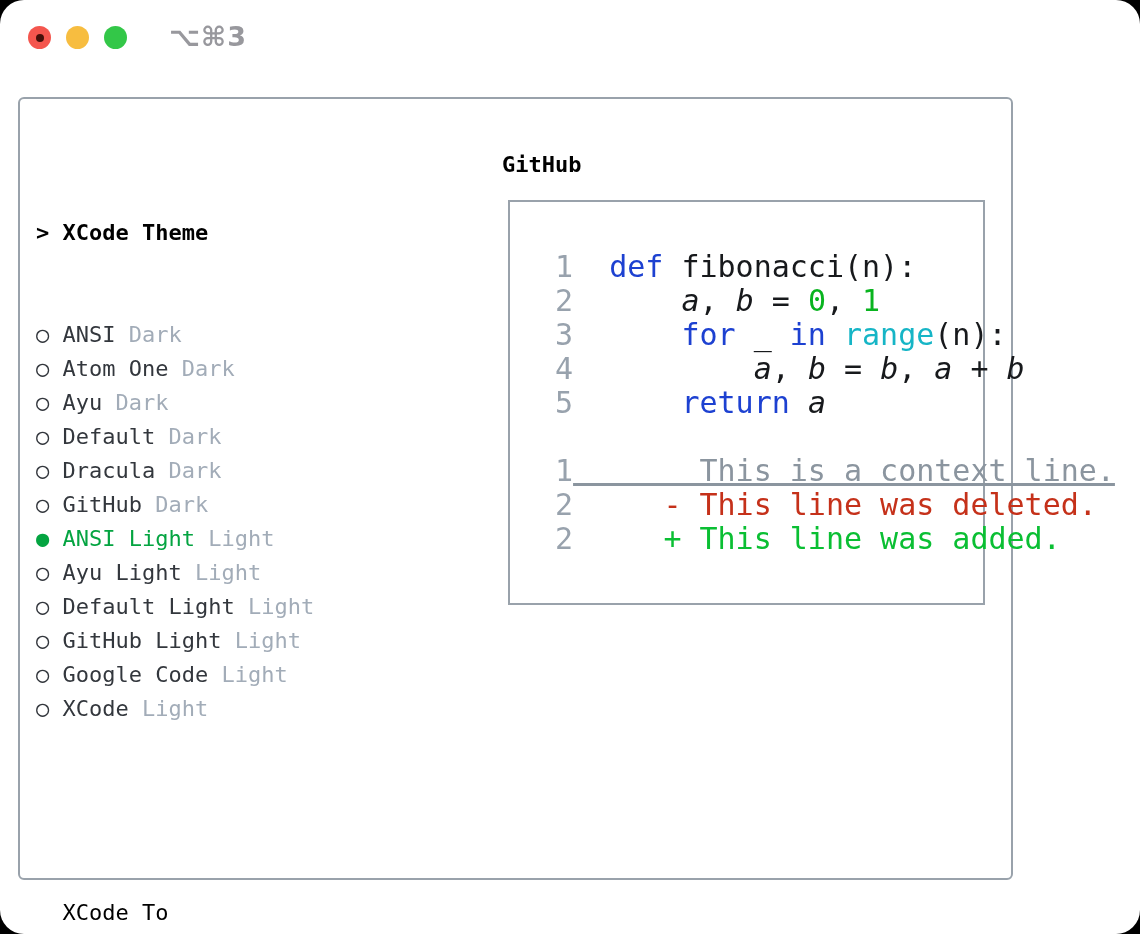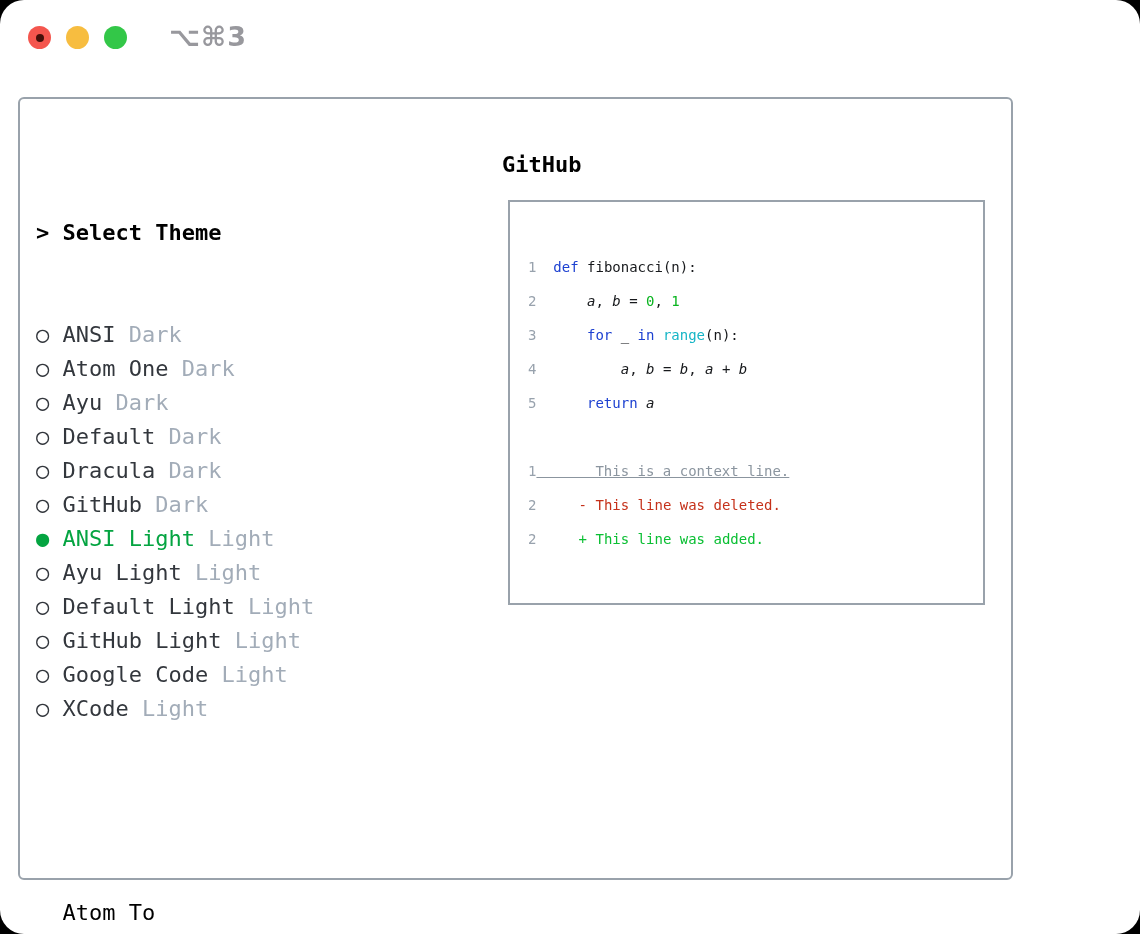--- a/index.html
+++ b/index.html
@@ -41,21 +41,21 @@
   
   .preview-title{
     position:absolute;left:482px;top:49px;height:34px;line-height:34px;
     font-size:22px;font-weight:700;color:#000;
   }
   .preview-box{
     position:absolute;left:488px;top:101px;width:477px;height:405px;
     box-sizing:border-box;border:2px solid var(--border_gray);
     background:#fff;
   }
-  .code{padding:48px 0 0 18px;font-size:14px;line-height:34px;white-space:pre;}
+  .code{padding:48px 0 0 12px;font-size:30px;line-height:34px;white-space:pre;margin-left:33px;}
   .cl{height:34px;}
   .seg-ln{color:var(--linenum_gray);}
   .seg-plain{color:var(--code_black);}
   .seg-kw{color:var(--code_blue);}
   .seg-fn{color:var(--code_cyan);}
   .seg-num{color:var(--code_green);}
   .seg-var{color:var(--code_black);font-style:italic;}
   .seg-ctx{color:var(--diff_gray);text-decoration:underline;}
   .seg-del{color:var(--diff_red);}
   .seg-add{color:var(--diff_green);}
@@ -69,24 +69,24 @@
         <span class="dot"></span>
       </span>
     <span class="light yellow"></span>
     <span class="light green"></span>
     <span class="shortcut">⌥⌘3</span>
   </div>
 
   <div class="panel">
 
     <div class="leftcol">
-      <div class="row header"><span>&gt;</span><span> </span><span>Select Theme</span></div>
+      <div class="row header"><span>&gt;</span><span> </span><span>XCode Theme</span></div>
       <div id="theme-list"><div class="row option"><span class="bullet">○</span><span class="name"> ANSI</span><span class="tag"> Dark</span></div><div class="row option"><span class="bullet">○</span><span class="name"> Atom One</span><span class="tag"> Dark</span></div><div class="row option"><span class="bullet">○</span><span class="name"> Ayu</span><span class="tag"> Dark</span></div><div class="row option"><span class="bullet">○</span><span class="name"> Default</span><span class="tag"> Dark</span></div><div class="row option"><span class="bullet">○</span><span class="name"> Dracula</span><span class="tag"> Dark</span></div><div class="row option"><span class="bullet">○</span><span class="name"> GitHub</span><span class="tag"> Dark</span></div><div class="row option selected"><span class="bullet">●</span><span class="name"> ANSI Light</span><span class="tag"> Light</span></div><div class="row option"><span class="bullet">○</span><span class="name"> Ayu Light</span><span class="tag"> Light</span></div><div class="row option"><span class="bullet">○</span><span class="name"> Default Light</span><span class="tag"> Light</span></div><div class="row option"><span class="bullet">○</span><span class="name"> GitHub Light</span><span class="tag"> Light</span></div><div class="row option"><span class="bullet">○</span><span class="name"> Google Code</span><span class="tag"> Light</span></div><div class="row option"><span class="bullet">○</span><span class="name"> XCode</span><span class="tag"> Light</span></div></div>
       <div class="spacer"></div>
-      <div class="row subheader"><span>  </span><span>Atom To</span></div>
+      <div class="row subheader"><span>  </span><span>XCode To</span></div>
       
       
       
     </div>
 
     <div class="preview-title">GitHub</div>
     <div class="preview-box">
       <div class="code" id="preview-code"><div class="cl"><span class="seg-ln">1</span><span class="seg-plain">  </span><span class="seg-kw">def</span><span class="seg-plain"> fibonacci(n):</span></div><div class="cl"><span class="seg-ln">2</span><span class="seg-plain">      </span><span class="seg-var">a</span><span class="seg-plain">, </span><span class="seg-var">b</span><span class="seg-plain"> = </span><span class="seg-num">0</span><span class="seg-plain">, </span><span class="seg-num">1</span></div><div class="cl"><span class="seg-ln">3</span><span class="seg-plain">      </span><span class="seg-kw">for</span><span class="seg-plain"> _ </span><span class="seg-kw">in</span><span class="seg-plain"> </span><span class="seg-fn">range</span><span class="seg-plain">(n):</span></div><div class="cl"><span class="seg-ln">4</span><span class="seg-plain">          </span><span class="seg-var">a</span><span class="seg-plain">, </span><span class="seg-var">b</span><span class="seg-plain"> = </span><span class="seg-var">b</span><span class="seg-plain">, </span><span class="seg-var">a</span><span class="seg-plain"> + </span><span class="seg-var">b</span></div><div class="cl"><span class="seg-ln">5</span><span class="seg-plain">      </span><span class="seg-kw">return</span><span class="seg-plain"> </span><span class="seg-var">a</span></div><div class="cl"></div><div class="cl"><span class="seg-ln">1</span><span class="seg-ctx">       This is a context line.</span></div><div class="cl"><span class="seg-ln">2</span><span class="seg-plain">     </span><span class="seg-del">- This line was deleted.</span></div><div class="cl"><span class="seg-ln">2</span><span class="seg-plain">     </span><span class="seg-add">+ This line was added.</span></div></div>
     </div>
 

